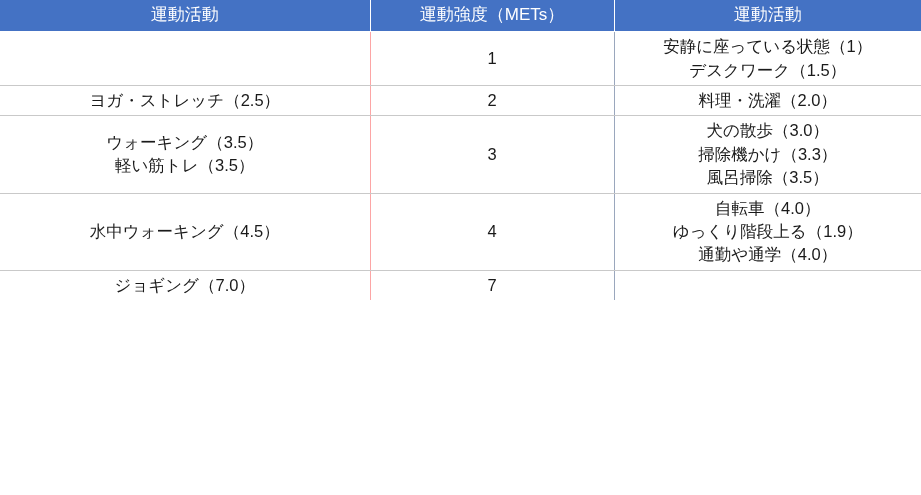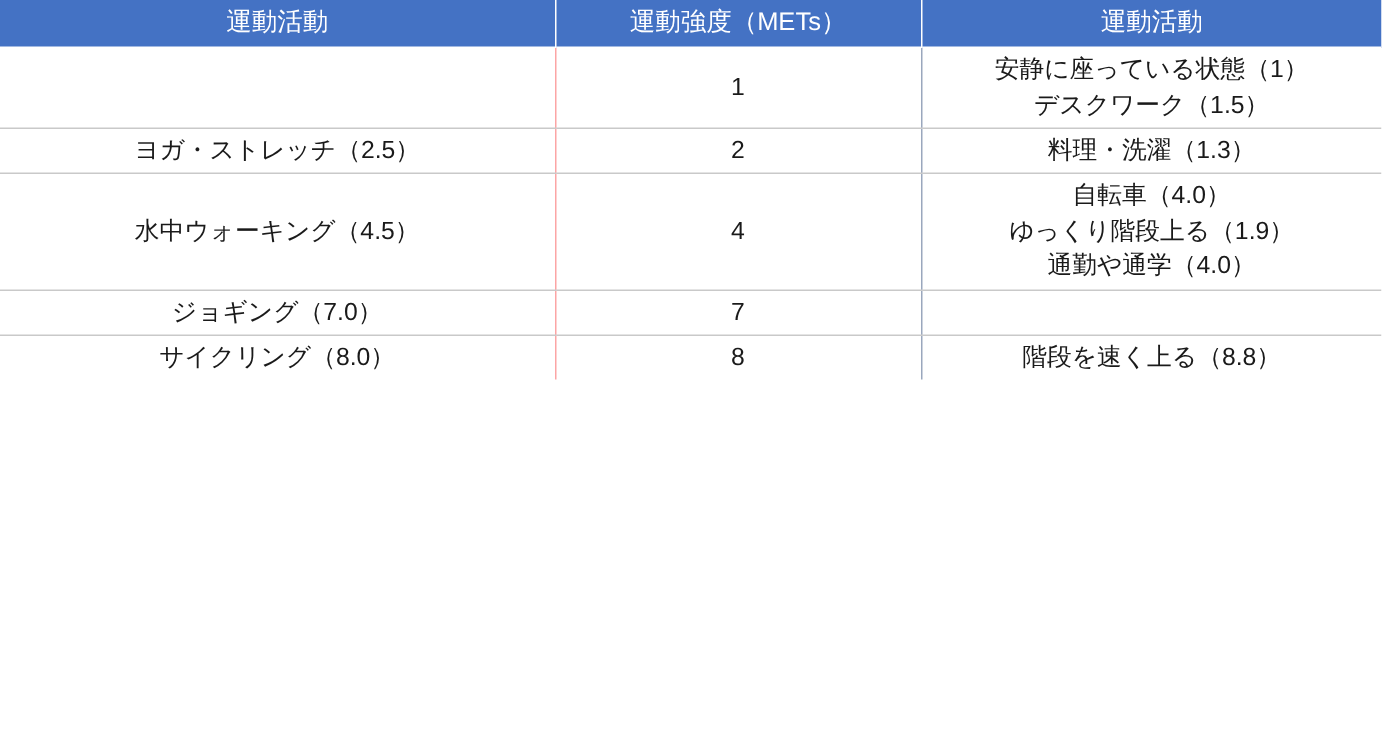--- a/index.html
+++ b/index.html
@@ -89,21 +89,37 @@
       </tr>
       <tr>
         <td>
           <div class="cell-lines">
             <span>ヨガ・ストレッチ（2.5）</span>
           </div>
         </td>
         <td class="col-mets">2</td>
         <td>
           <div class="cell-lines">
-            <span>料理・洗濯（1.3）</span>
+            <span>料理・洗濯（2.0）</span>
+          </div>
+        </td>
+      </tr>
+      <tr>
+        <td>
+          <div class="cell-lines">
+            <span>ウォーキング（3.5）</span>
+            <span>軽い筋トレ（3.5）</span>
+          </div>
+        </td>
+        <td class="col-mets">3</td>
+        <td>
+          <div class="cell-lines">
+            <span>犬の散歩（3.0）</span>
+            <span>掃除機かけ（3.3）</span>
+            <span>風呂掃除（3.5）</span>
           </div>
         </td>
       </tr>
       <tr>
         <td>
           <div class="cell-lines">
             <span>水中ウォーキング（4.5）</span>
           </div>
         </td>
         <td class="col-mets">4</td>
@@ -121,27 +137,14 @@
             <span>ジョギング（7.0）</span>
           </div>
         </td>
         <td class="col-mets">7</td>
         <td>
           <div class="cell-lines">
             <span class="empty">&nbsp;</span>
           </div>
         </td>
       </tr>
-      <tr>
-        <td>
-          <div class="cell-lines">
-            <span>サイクリング（8.0）</span>
-          </div>
-        </td>
-        <td class="col-mets">8</td>
-        <td>
-          <div class="cell-lines">
-            <span>階段を速く上る（8.8）</span>
-          </div>
-        </td>
-      </tr>
     </tbody>
 </table>
 
 </body></html>

